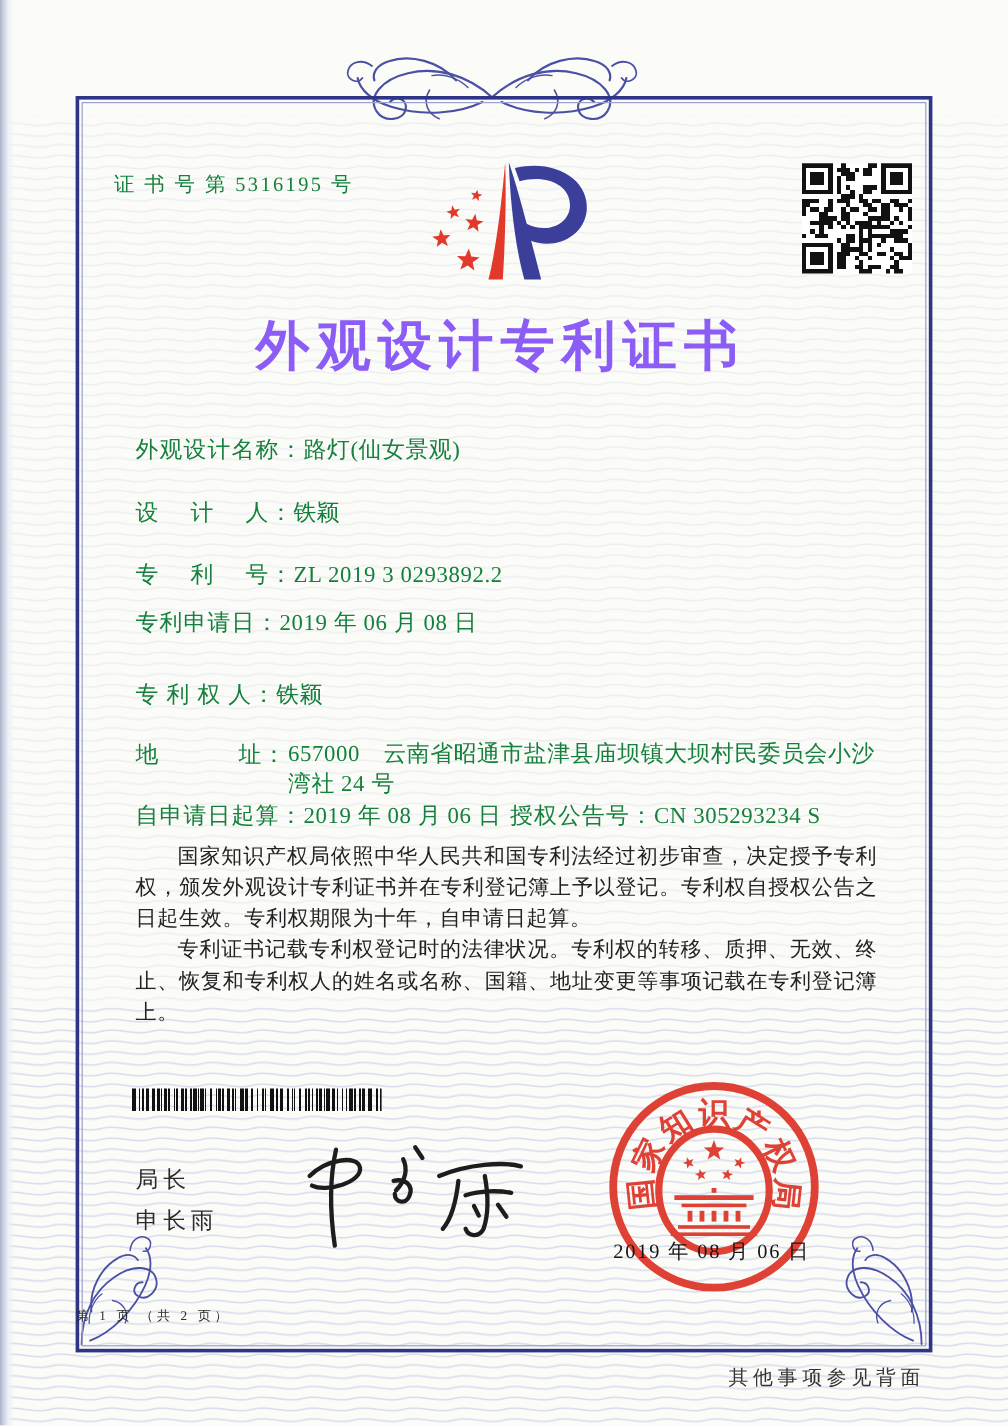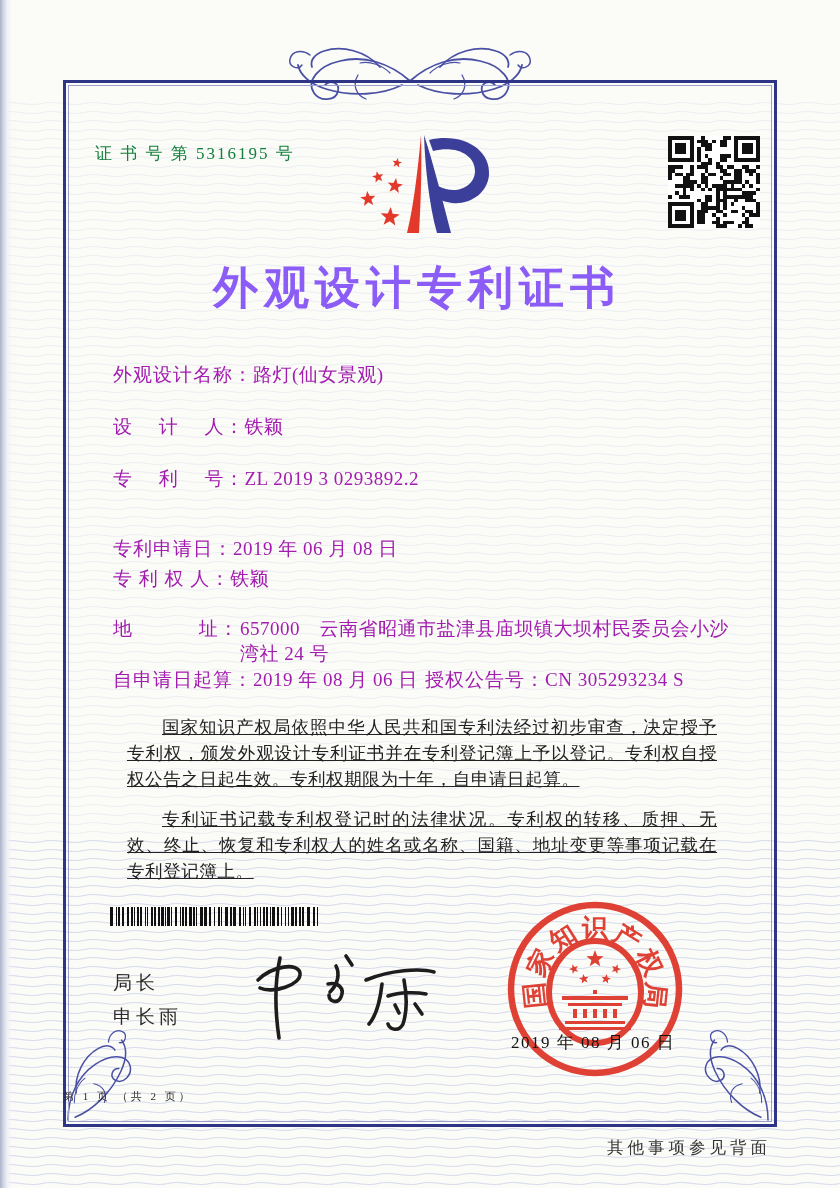--- a/index.html
+++ b/index.html
@@ -12,28 +12,28 @@
   .abs{position:absolute;}
   
   .page-edge{left:0;top:0;bottom:0;width:12px;
     background:linear-gradient(90deg,#aab1c6 0px,#ccd2e2 3px,#eef0f6 7px,rgba(255,255,255,0) 12px);}
   
   .frame{left:63px;top:80px;width:708px;height:1041px;border:3px solid #2e3486;}
   .frame-inner{position:absolute;left:2px;top:2px;right:2px;bottom:2px;border:1px solid #9aa0cd;}
   .cert-no{left:95px;top:142px;font-size:17px;letter-spacing:2px;color:#15803d;}
   .title{left:63px;top:258px;width:708px;text-align:center;
     font-size:45px;font-weight:700;letter-spacing:6px;color:#8b5cf6;}
-  .field{left:113px;width:620px;font-size:19px;white-space:nowrap;color:#a21caf;}
+  .field{left:113px;width:620px;font-size:19px;white-space:nowrap;color:#15803d;}
   .field .flabel{letter-spacing:1px;}
   .field .fvalue{letter-spacing:0.5px;}
   .addr-value{position:absolute;left:127px;top:0;width:496px;white-space:normal;line-height:25px;}
   .grant-no-pair{position:absolute;left:312px;top:0;}
   .paras{left:113px;top:700px;width:618px;font-size:17.5px;line-height:26px;
     letter-spacing:0.6px;color:#222;text-align:justify;}
-  .paras p{margin:14px;text-indent:2em;text-decoration:underline;}
+  .paras p{margin:0;text-indent:2em;}
   .duty{left:113px;font-size:19px;font-family:Liberation Sans, sans-serif;
     color:#2a2a2a;letter-spacing:4px;}
   .seal-date{left:511px;top:1031px;font-size:17px;letter-spacing:1.5px;color:#141414;z-index:6;}
   .page-info{left:63px;top:1089px;width:708px;text-align:left;font-size:11px;
     letter-spacing:3px;color:#2b2b2b;}
   .back-note{left:63px;top:1137px;width:708px;text-align:right;font-size:16.5px;
     letter-spacing:4px;color:#333;}
   svg{display:block;}
   .z2{z-index:2;} .z3{z-index:3;} .z5{z-index:5;}
 </style>
@@ -313,21 +313,21 @@
 
 <div class="abs field z2" style="top:362px">
   <span class="flabel">外观设计名称：</span><span class="fvalue">路灯(仙女景观)</span>
 </div>
 <div class="abs field z2" style="top:414px">
   <span class="flabel">设　 计 　人：</span><span class="fvalue">铁颖</span>
 </div>
 <div class="abs field z2" style="top:466px">
   <span class="flabel">专　 利 　号：</span><span class="fvalue">ZL 2019 3 0293892.2</span>
 </div>
-<div class="abs field z2" style="top:536px">
+<div class="abs field z2" style="top:506px">
   <span class="flabel">专利申请日：</span><span class="fvalue">2019 年 06 月 08 日</span>
 </div>
 <div class="abs field z2" style="top:566px">
   <span class="flabel">专 利 权 人：</span><span class="fvalue">铁颖</span>
 </div>
 <div class="abs field z2" style="top:616px;height:50px">
   <span class="flabel">地　　　 址：</span>
   <span class="fvalue addr-value">657000　云南省昭通市盐津县庙坝镇大坝村民委员会小沙湾社 24 号</span>
 </div>
 <div class="abs field z2" style="top:667px">

